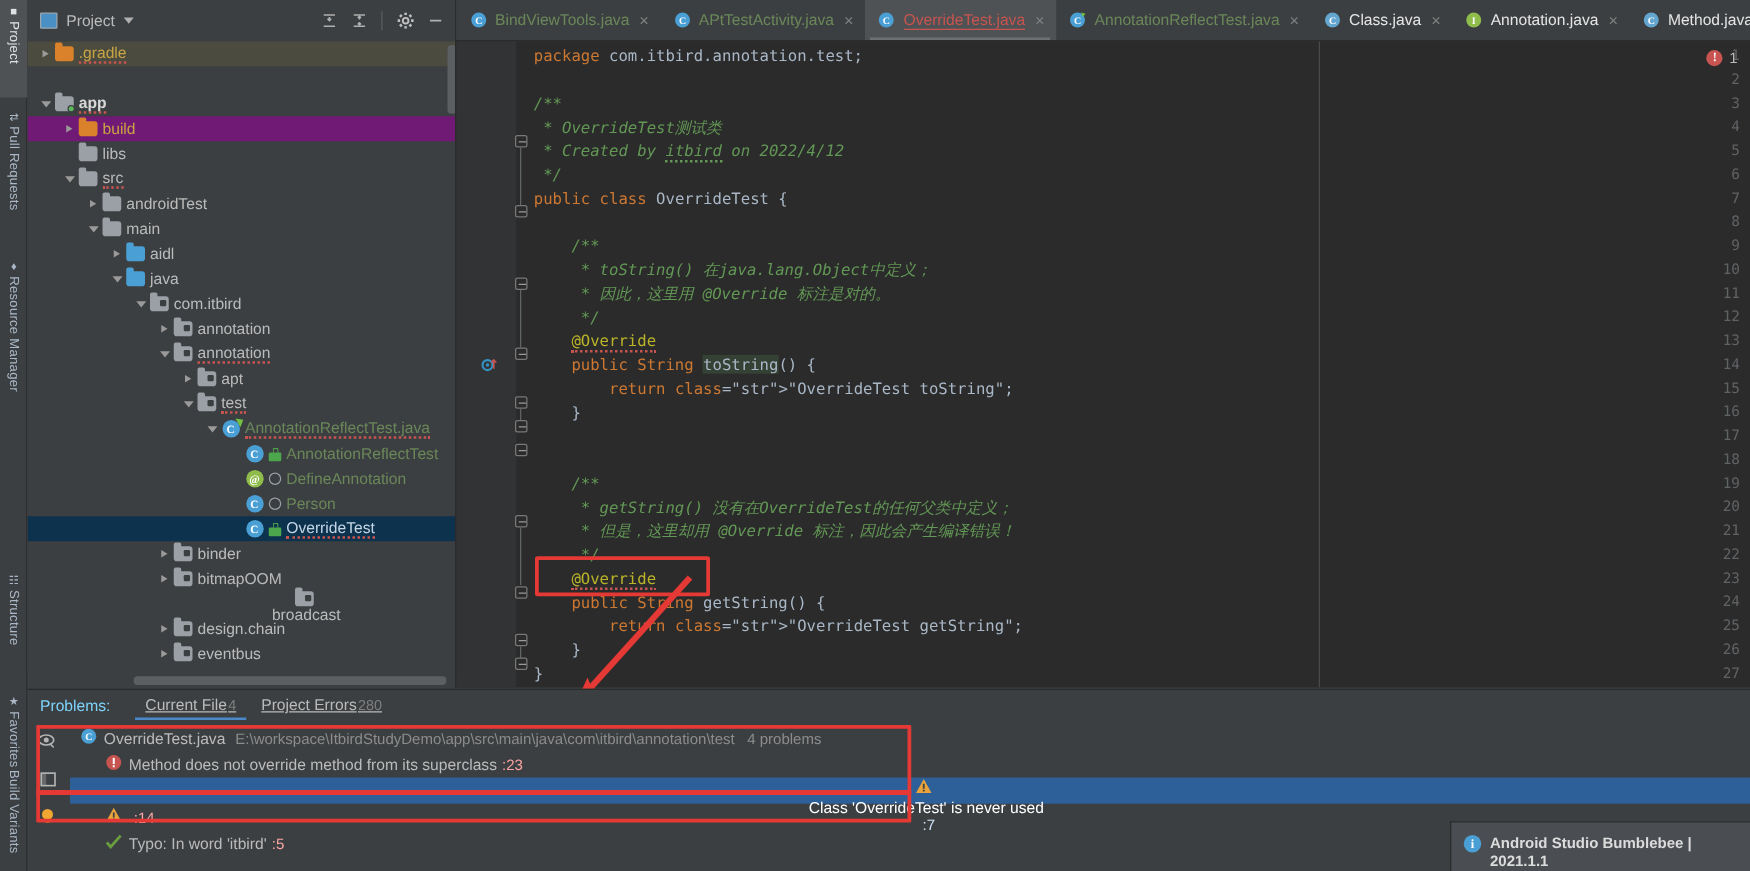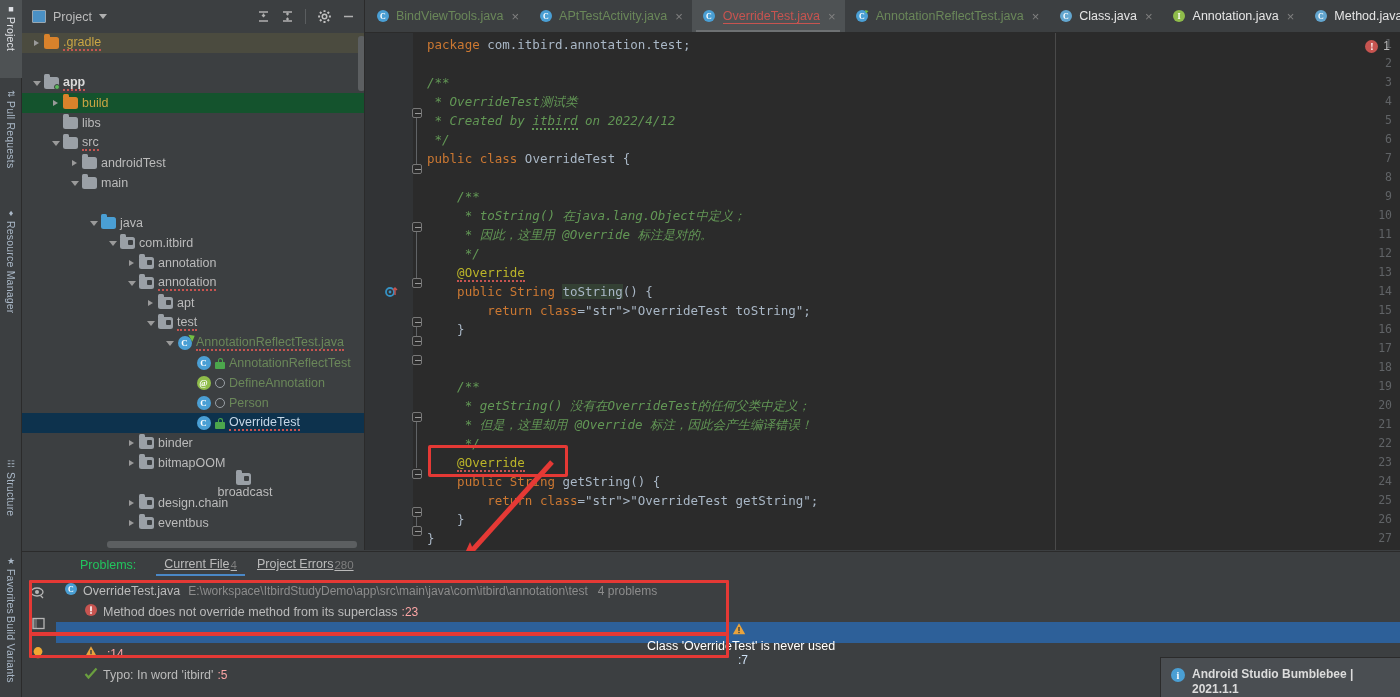--- a/index.html
+++ b/index.html
@@ -53,21 +53,21 @@
   
   .tree {
     position: absolute; left: 0; top: 33px; width: 343px; height: 505px;
     background: #3c3f41; overflow: hidden; font-size: 12.5px;
   }
   .trow {
     display: flex; align-items: center; height: 20px; white-space: nowrap;
     color: #bbbbbb; cursor: default; position: relative;
   }
   .trow.hl-project { background: #4b4b3f; }
-  .trow.hl-build   { background: #14532d; text-align: center; }
+  .trow.hl-build   { background: #701a75; text-align: center; }
   .trow.sel        { background: #0d324d; }
   .arrow {
     width: 13px; min-width:13px; height: 20px; display: flex; align-items: center; justify-content: center;
     cursor: pointer;
   }
   .arrow i {
     display: block; width: 0; height: 0;
     border-top: 3.8px solid transparent; border-bottom: 3.8px solid transparent;
     border-left: 5px solid #9a9a9a;
   }
@@ -198,21 +198,21 @@
     position: absolute; border: 3px solid #e53935; border-radius: 2px; pointer-events:none;
   }
   .redarrow { position: absolute; pointer-events: none; }
 
   
   .prob-panel {
     position: absolute; left: 22px; top: 551px; width: 1378px; height: 146px;
     background: #3c3f41; border-top: 1px solid #2b2b2b;
   }
   .prob-head { height: 26px; display: flex; align-items: center; padding-left: 10px; gap: 0; }
-  .prob-label { font-size: 12.5px; color: #22c55e; margin-right: 18px; margin-left: 48px; }
+  .prob-label { font-size: 12.5px; color: #7dd3fc; margin-right: 18px; }
   .prob-tab {
     font-size: 12.5px; color: #bbbbbb; padding: 3px 10px 5px; position: relative; cursor: pointer;
     display: flex; align-items: flex-end; gap: 1px; text-decoration: underline;
   }
   .prob-tab .cnt { font-size: 11.5px; color: #7e7e7e; }
   .prob-tab.active::after {
     content: ""; position: absolute; left: 2px; right: 2px; bottom: 0; height: 2px; background: #4a88c7;
   }
   .prob-icons {
     position: absolute; left: 0px; top: 26px; width: 32px; height: 120px;
@@ -385,20 +385,29 @@
           <span class="tlabel white">androidTest</span>
         </div>
         <div class="trow " style="position: absolute; top: 140px; left: 0px; width: 343px; padding-left: 46px;">
           <span class="arrow open">
             <i></i>
           </span>
           <span class="ico">
             <span class="fold gray"></span>
           </span>
           <span class="tlabel white">main</span>
+        </div>
+        <div class="trow " style="position: absolute; top: 160px; left: 0px; width: 343px; padding-left: 65px;">
+          <span class="arrow">
+            <i></i>
+          </span>
+          <span class="ico">
+            <span class="fold blue"></span>
+          </span>
+          <span class="tlabel white">aidl</span>
         </div>
         <div class="trow " style="position: absolute; top: 180px; left: 0px; width: 343px; padding-left: 65px;">
           <span class="arrow open">
             <i></i>
           </span>
           <span class="ico">
             <span class="fold blue"></span>
           </span>
           <span class="tlabel white">java</span>
         </div>

